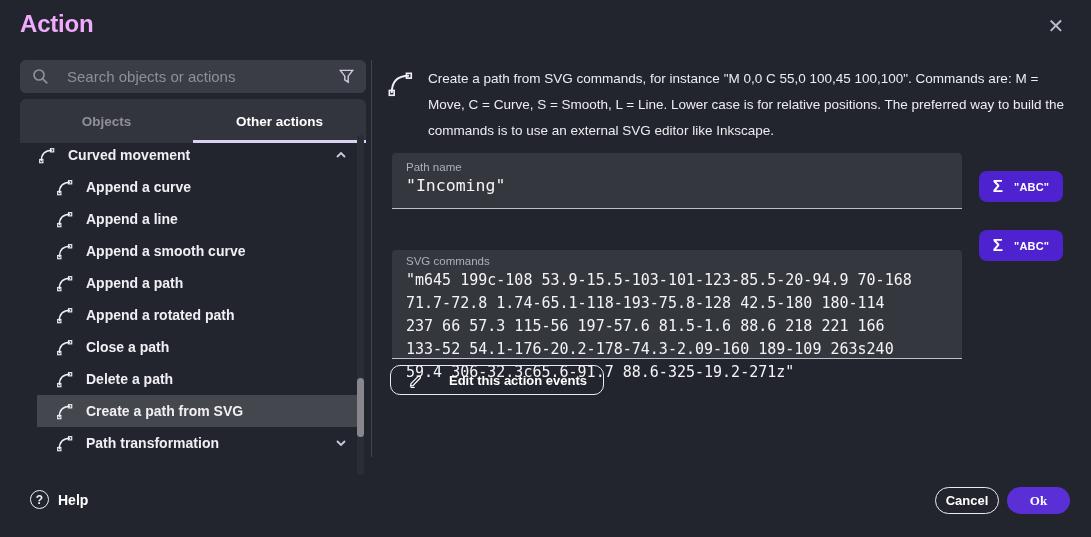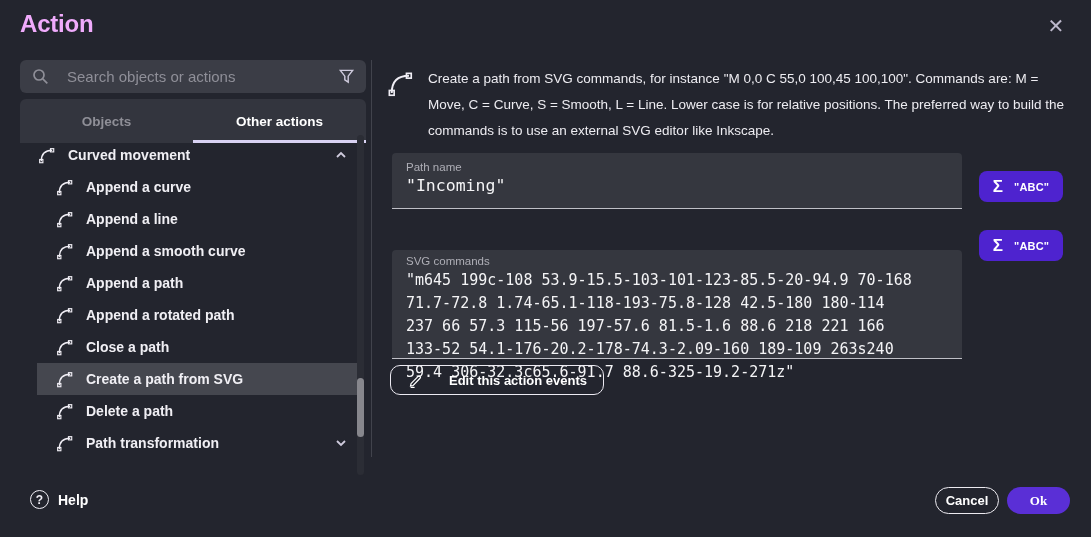--- a/index.html
+++ b/index.html
@@ -162,35 +162,35 @@
       <span class="lbl">Append a rotated path</span>
     </div>
     <div class="row child">
       <svg class="cicon" viewBox="0 0 20 20" fill="none" stroke="currentColor">
           <path d="M4.5 16 Q4.5 4.5 16 4.5" stroke-width="1.5"></path>
           <rect x="2.8" y="14.2" width="3.4" height="3.4" stroke-width="1.2"></rect>
           <rect x="14.2" y="2.8" width="3.4" height="3.4" stroke-width="1.2"></rect>
         </svg>
       <span class="lbl">Close a path</span>
     </div>
+    <div class="row child">
+      <svg class="cicon" viewBox="0 0 20 20" fill="none" stroke="currentColor">
+          <path d="M4.5 16 Q4.5 4.5 16 4.5" stroke-width="1.5"></path>
+          <rect x="2.8" y="14.2" width="3.4" height="3.4" stroke-width="1.2"></rect>
+          <rect x="14.2" y="2.8" width="3.4" height="3.4" stroke-width="1.2"></rect>
+        </svg>
+      <span class="lbl">Delete a path</span>
+    </div>
     <div class="row child selected">
       <svg class="cicon" viewBox="0 0 20 20" fill="none" stroke="currentColor">
           <path d="M4.5 16 Q4.5 4.5 16 4.5" stroke-width="1.5"></path>
           <rect x="2.8" y="14.2" width="3.4" height="3.4" stroke-width="1.2"></rect>
           <rect x="14.2" y="2.8" width="3.4" height="3.4" stroke-width="1.2"></rect>
         </svg>
       <span class="lbl">Create a path from SVG</span>
-    </div>
-    <div class="row child">
-      <svg class="cicon" viewBox="0 0 20 20" fill="none" stroke="currentColor">
-          <path d="M4.5 16 Q4.5 4.5 16 4.5" stroke-width="1.5"></path>
-          <rect x="2.8" y="14.2" width="3.4" height="3.4" stroke-width="1.2"></rect>
-          <rect x="14.2" y="2.8" width="3.4" height="3.4" stroke-width="1.2"></rect>
-        </svg>
-      <span class="lbl">Delete a path</span>
     </div>
     <div class="row child">
       <svg class="cicon" viewBox="0 0 20 20" fill="none" stroke="currentColor">
           <path d="M4.5 16 Q4.5 4.5 16 4.5" stroke-width="1.5"></path>
           <rect x="2.8" y="14.2" width="3.4" height="3.4" stroke-width="1.2"></rect>
           <rect x="14.2" y="2.8" width="3.4" height="3.4" stroke-width="1.2"></rect>
         </svg>
       <span class="lbl">Path transformation</span>
       <span class="spacer"></span>
       <svg class="chev" viewBox="0 0 16 16" fill="none" stroke="currentColor" stroke-width="1.8">

